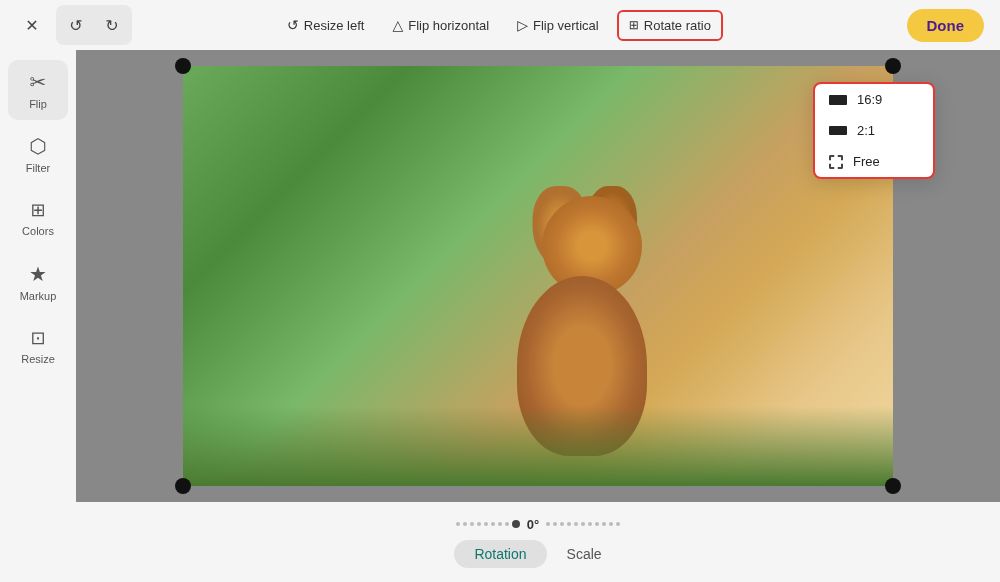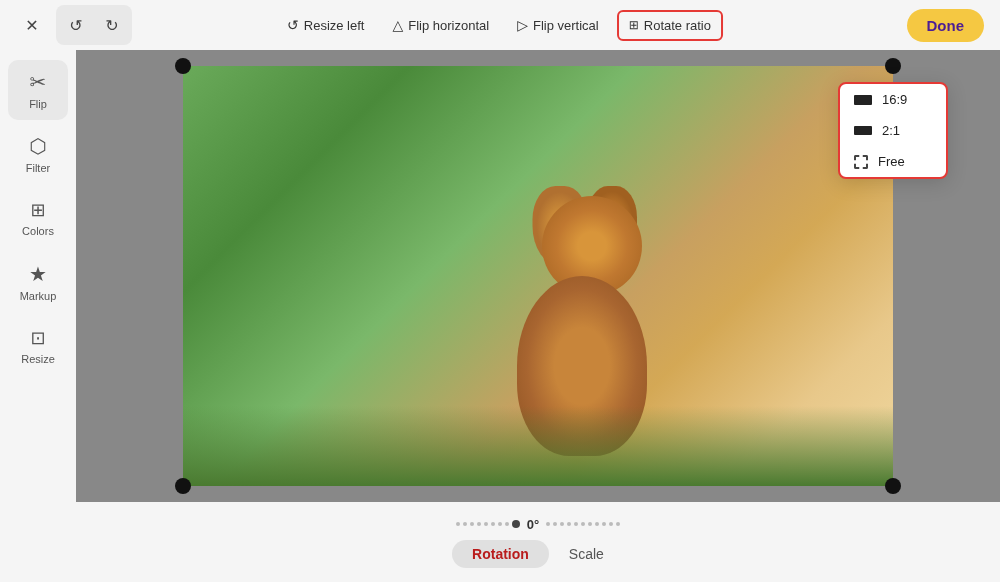--- a/index.html
+++ b/index.html
@@ -225,30 +225,30 @@
       padding: 6px 20px;
       border-radius: 20px;
       font-size: 14px;
       cursor: pointer;
       border: none;
       background: transparent;
       color: #555;
     }
     .bottom-tab.active {
       background: #e0e0e0;
-      font-weight: 700;
-      color: #b91c1c;
+      font-weight: 400;
+      color: #0f766e;
     }
 
     
     .aspect-dropdown {
       position: absolute;
       top: 82px;
-      right: 52px;
-      width: 110px;
+      right: 65px;
+      width: 122px;
       background: white;
       border: 2px solid #e53935;
       border-radius: 8px;
       box-shadow: 0 4px 20px rgba(0,0,0,0.15);
       z-index: 100;
       overflow: hidden;
     }
     .aspect-item {
       display: flex;
       align-items: center;

